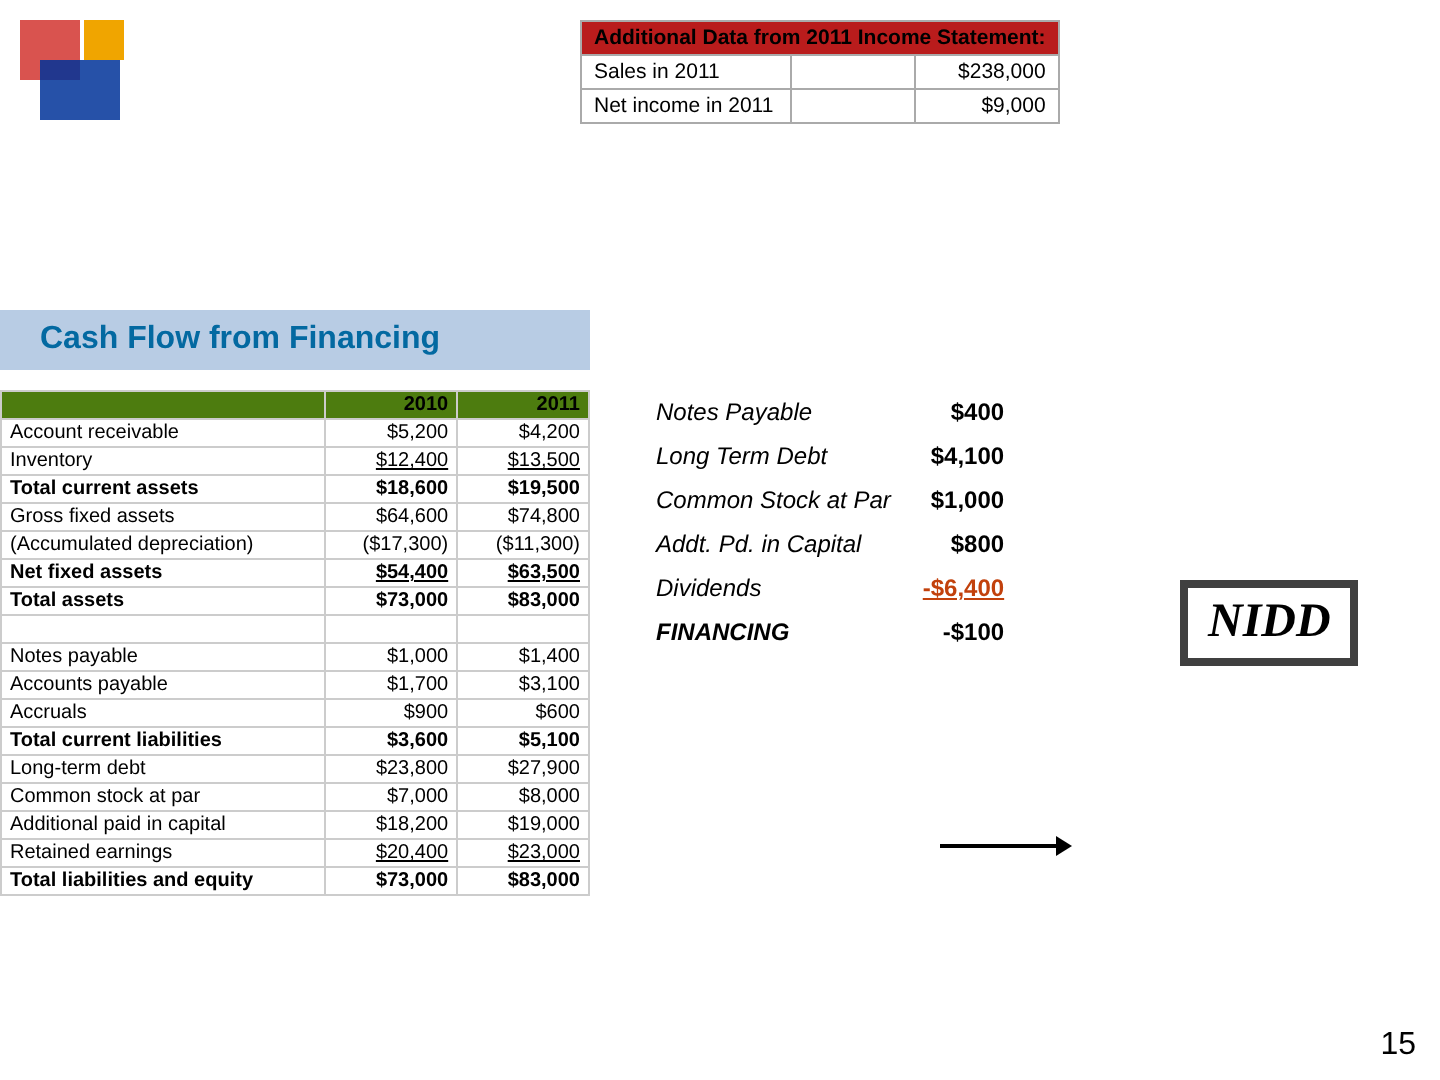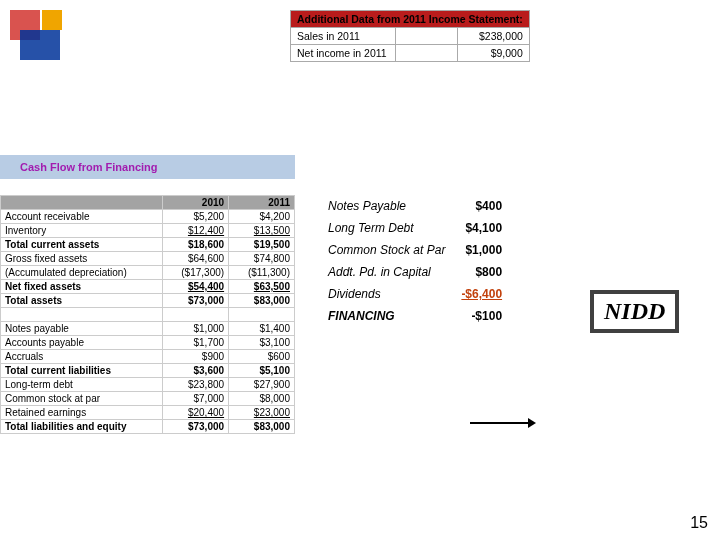--- a/index.html
+++ b/index.html
@@ -65,23 +65,23 @@
       min-width: 60px;
     }
 
     
     .section-heading {
       position: absolute;
       top: 155px;
       left: 0px;
       background: #b8cce4;
       padding: 6px 20px;
-      font-size: 11px;
-      font-weight: bold;
-      color: #a21caf;
+      font-size: 16px;
+      font-weight: bold;
+      color: #0369a1;
       width: 295px;
     }
 
     
     .balance-table {
       position: absolute;
       top: 195px;
       left: 0px;
       border-collapse: collapse;
       width: 295px;
@@ -93,21 +93,21 @@
     }
     .balance-table .col-label {
       width: 160px;
     }
     .balance-table .col-year {
       width: 65px;
       text-align: right;
     }
     .balance-table .header-row td {
       font-weight: bold;
-      background: #a3a3a3;
+      background: #4d7c0f;
     }
     .balance-table .bold-row td {
       font-weight: bold;
     }
     .balance-table .underline-val {
       text-decoration: underline;
     }
 
     
     .right-info {
@@ -280,20 +280,25 @@
     <td class="col-label">Long-term debt</td>
     <td class="col-year">$23,800</td>
     <td class="col-year">$27,900</td>
   </tr>
   <tr>
     <td class="col-label">Common stock at par</td>
     <td class="col-year">$7,000</td>
     <td class="col-year">$8,000</td>
   </tr>
   <tr>
+    <td class="col-label">Additional paid in capital</td>
+    <td class="col-year">$18,200</td>
+    <td class="col-year">$19,000</td>
+  </tr>
+  <tr>
     <td class="col-label">Retained earnings</td>
     <td class="col-year underline-val">$20,400</td>
     <td class="col-year underline-val">$23,000</td>
   </tr>
   <tr class="bold-row">
     <td class="col-label">Total liabilities and equity</td>
     <td class="col-year">$73,000</td>
     <td class="col-year">$83,000</td>
   </tr>
 </tbody>

